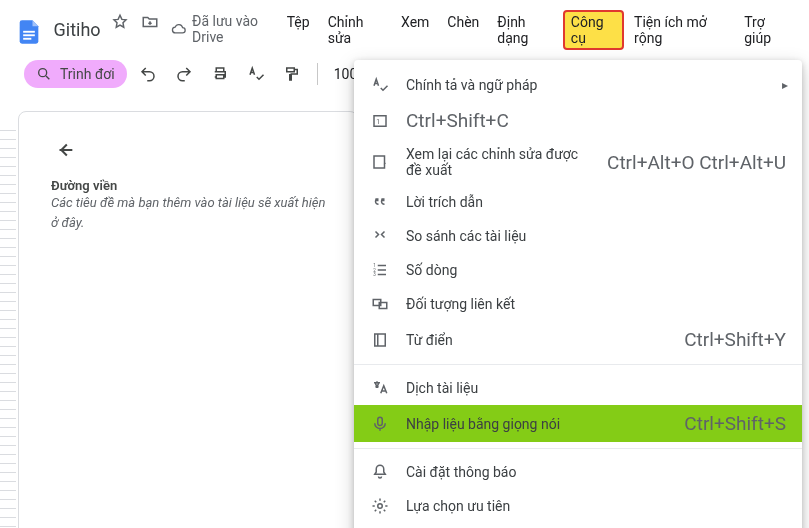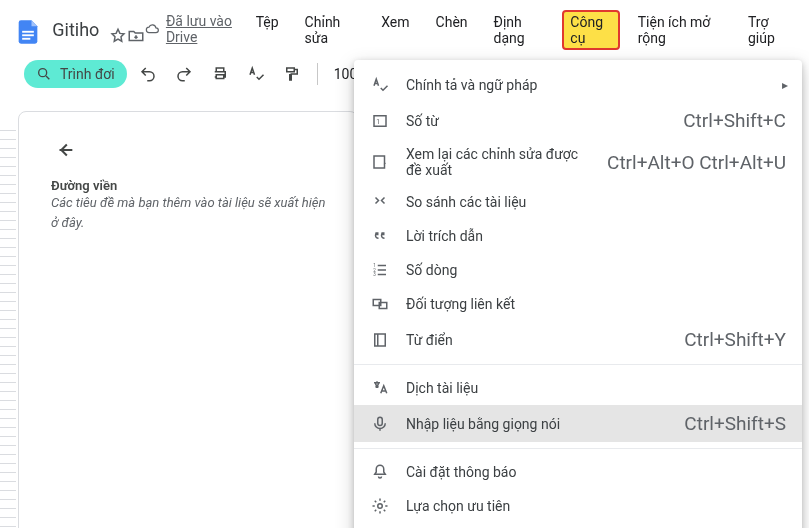--- a/index.html
+++ b/index.html
@@ -21,24 +21,24 @@
   }
   .doc-logo {
     width: 36px; height: 40px;
     display: flex; align-items: center; justify-content: center;
     margin-top: 4px;
   }
   .doc-logo svg { width: 28px; }
   .header-titles { display: flex; }
   .title-row { display: flex; align-items: center; gap: 10px; padding: 2px 0; }
   .doc-title { font-size: 18px; color: #3c4043; }
-  .title-icons { display: flex; align-items: flex-end; color: #5f6368; text-decoration: underline; }
+  .title-icons { display: flex; gap: 12px; align-items: flex-start; color: #5f6368; }
   .title-icons svg, .title-icons span.cloud { width: 18px; height: 18px; fill: #5f6368; }
   .drive-status { font-size: 14px; color: #5f6368; display: flex; align-items: center; gap: 6px; }
-  .menu-bar { display: flex; gap: 10px; margin-top: 2px; }
+  .menu-bar { display: flex; gap: 2px; margin-top: 2px; }
   .menu-item {
     padding: 4px 8px;
     font-size: 14px;
     color: #202124;
     border-radius: 4px;
     cursor: pointer;
   }
   .menu-item.active {
     background: #fde047;
     border: 2px solid #e0392f;
@@ -46,21 +46,21 @@
   }
   .toolbar {
     display: flex;
     align-items: center;
     gap: 6px;
     padding: 8px 12px 8px 24px;
     border-bottom: 1px solid #fff;
   }
   .search-chip {
     display: flex; align-items: flex-start;
-    background: #5eead4;
+    background: #f0abfc;
     border-radius: 20px;
     padding: 6px 12px;
     gap: 8px;
     color: #444746;
     font-size: 14px;
   }
   .tool-btn {
     width: 30px; height: 28px;
     display: flex; align-items: center; justify-content: center;
     border-radius: 4px;
@@ -111,21 +111,21 @@
   .dd-item {
     display: flex;
     align-items: center;
     padding: 7px 16px;
     gap: 16px;
     cursor: pointer;
     color: #3c4043;
     font-size: 14px;
     position: relative;
   }
-  .dd-item.hl { background: #e5e5e5; }
+  .dd-item.hl { background: #84cc16; }
   .dd-item .ico {
     width: 20px; height: 20px;
     display: flex; align-items:center; justify-content:center;
     color: #5f6368;
     flex-shrink: 0;
   }
   .dd-item .label { flex: 1; }
   .dd-item .shortcut { color: #5f6368; font-size: 19px; }
   .dd-item .chev { position:absolute; right:14px; color:#5f6368; font-size:12px; }
   .dd-sep { height: 1px; background: #e8eaed; margin: 6px 0; }
@@ -255,48 +255,47 @@
     <span class="label">Chính tả và ngữ pháp</span>
     <span class="chev">▸</span>
   </div>
   <div class="dd-item">
     <span class="ico">
         <svg viewBox="0 0 24 24" width="18" height="18">
           <rect x="4" y="5" width="16" height="14" fill="none" stroke="#5f6368" stroke-width="2"></rect>
           <text x="7" y="16" font-size="9" fill="#5f6368">1</text>
         </svg>
       </span>
-    <span class="label">Số từ</span>
     <span class="shortcut">Ctrl+Shift+C</span>
   </div>
   <div class="dd-item">
     <span class="ico">
         <svg viewBox="0 0 24 24" width="18" height="18">
           <rect x="4" y="4" width="14" height="16" fill="none" stroke="#5f6368" stroke-width="2"></rect>
           <path d="M15 9l5 5-3 1 1-3z" fill="#5f6368"></path>
         </svg>
       </span>
     <span class="label">Xem lại các chỉnh sửa được đề xuất</span>
     <span class="shortcut">Ctrl+Alt+O Ctrl+Alt+U</span>
   </div>
   <div class="dd-item">
     <span class="ico">
         <svg viewBox="0 0 24 24" width="18" height="18">
+          <path fill="#5f6368" d="M6 7h4v4H7c0 2 1 3 3 3v2c-3 0-5-2-5-5zM14 7h4v4h-3c0 2 1 3 3 3v2c-3 0-5-2-5-5z"></path>
+        </svg>
+      </span>
+    <span class="label">Lời trích dẫn</span>
+  </div>
+  <div class="dd-item">
+    <span class="ico">
+        <svg viewBox="0 0 24 24" width="18" height="18">
           <path fill="none" stroke="#5f6368" stroke-width="2" d="M6 6l4 4-4 4M18 6l-4 4 4 4"></path>
         </svg>
       </span>
     <span class="label">So sánh các tài liệu</span>
-  </div>
-  <div class="dd-item">
-    <span class="ico">
-        <svg viewBox="0 0 24 24" width="18" height="18">
-          <path fill="#5f6368" d="M6 7h4v4H7c0 2 1 3 3 3v2c-3 0-5-2-5-5zM14 7h4v4h-3c0 2 1 3 3 3v2c-3 0-5-2-5-5z"></path>
-        </svg>
-      </span>
-    <span class="label">Lời trích dẫn</span>
   </div>
   <div class="dd-item">
     <span class="ico">
         <svg viewBox="0 0 24 24" width="18" height="18">
           <path stroke="#5f6368" stroke-width="2" d="M9 6h11M9 12h11M9 18h11"></path>
           <text x="3" y="8" font-size="6" fill="#5f6368">1</text>
           <text x="3" y="14" font-size="6" fill="#5f6368">2</text>
           <text x="3" y="20" font-size="6" fill="#5f6368">3</text>
         </svg>
       </span>

